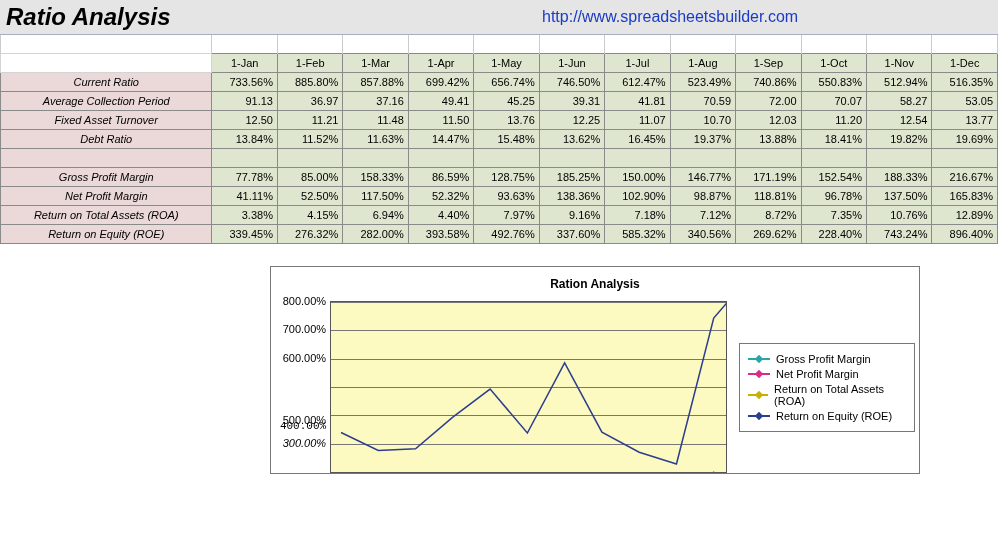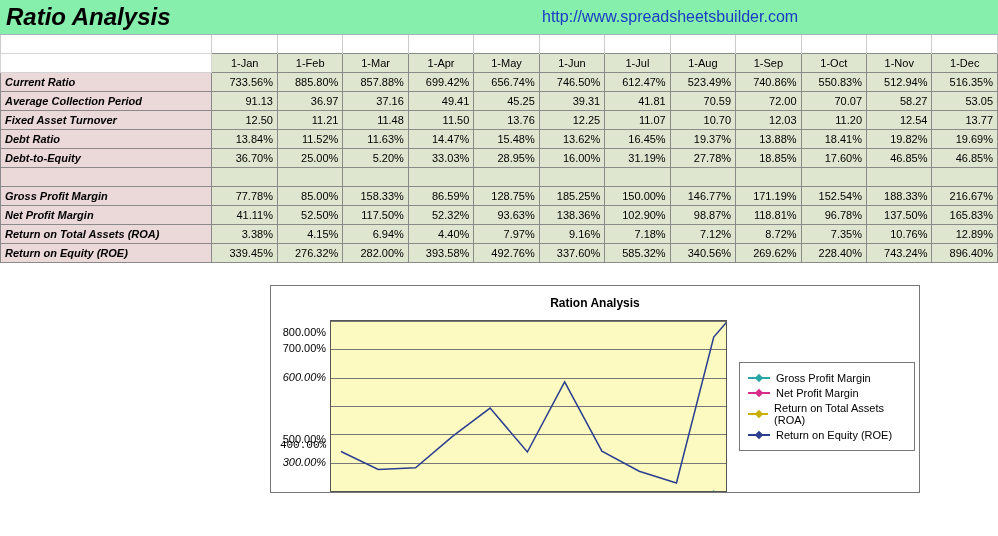--- a/index.html
+++ b/index.html
@@ -1,25 +1,25 @@
 <!DOCTYPE html>
 <html><head>
 <meta charset="utf-8">
 <style>
   html,body{margin:0;padding:0;font-family:Arial,Helvetica,sans-serif;font-size:11px;color:#000;background:#fff}
   .sheet{width:998px}
-  .title-row{display:flex;align-items:center;background:#86efac;border-bottom:1px solid #a6b0bf}
+  .title-row{display:flex;align-items:center;background:#e5e5e5;border-bottom:1px solid #a6b0bf}
   .title{font:italic bold 24px Arial;padding:3px 6px;flex:0 0 530px}
   .link{color:#1a3cc4;font-size:16px;cursor:pointer}
   table{border-collapse:collapse;width:100%}
   th,td{border:1px solid #8a8a8a;padding:1px 4px;height:16px;white-space:nowrap}
   .lbl-col{width:210px}
   .mon-col{width:65px}
   th.month{background:#dfe6cf;text-align:center;font-weight:normal}
-  td.lbl{background:#ebd8d8;font-style:italic;font-weight:bold;text-align:left}
+  td.lbl{background:#ebd8d8;font-style:italic;font-weight:normal;text-align:center}
   td.val{background:#dfe6cf;text-align:right}
   td.blank{background:#fff;border-left:1px solid #ccc;border-right:1px solid #ccc;border-top:none;border-bottom:none}
   tr.spacer td{height:16px}
   .grid-blank{border:1px solid #d4d4d4}
   
   .chart-wrap{margin:22px 0 0 270px;width:650px;border:1px solid #777;background:#fff;padding:6px 4px 0 4px;box-sizing:border-box}
   .chart-title{text-align:center;font-weight:bold;font-size:12px;padding:4px 0 10px}
   .chart-body{display:flex}
   .plot{position:relative;width:430px;height:170px;background:#fcfac0;border:1px solid #555;overflow:hidden}
   .ylabels{width:60px;position:relative;height:172px}
@@ -140,35 +140,20 @@
           <td class="val">14.47%</td>
           <td class="val">15.48%</td>
           <td class="val">13.62%</td>
           <td class="val">16.45%</td>
           <td class="val">19.37%</td>
           <td class="val">13.88%</td>
           <td class="val">18.41%</td>
           <td class="val">19.82%</td>
           <td class="val">19.69%</td>
         </tr>
-        <tr>
-          <td class="lbl">Debt-to-Equity</td>
-          <td class="val">36.70%</td>
-          <td class="val">25.00%</td>
-          <td class="val">5.20%</td>
-          <td class="val">33.03%</td>
-          <td class="val">28.95%</td>
-          <td class="val">16.00%</td>
-          <td class="val">31.19%</td>
-          <td class="val">27.78%</td>
-          <td class="val">18.85%</td>
-          <td class="val">17.60%</td>
-          <td class="val">46.85%</td>
-          <td class="val">46.85%</td>
-        </tr>
         <tr class="spacer">
           <td class="lbl"></td>
           <td class="val"></td>
           <td class="val"></td>
           <td class="val"></td>
           <td class="val"></td>
           <td class="val"></td>
           <td class="val"></td>
           <td class="val"></td>
           <td class="val"></td>
@@ -240,23 +225,23 @@
       </tbody>
 </table>
 
 <div class="chart-wrap">
   <div class="chart-title">Ration Analysis</div>
   <div class="chart-body">
     <div class="ylabels" id="ylabels">
           <div class="ylab" style="top: 142px; font-style: italic;">300.00%</div>
           <div class="ylab" style="top: 125px; font-family: Liberation Mono, monospace;">400.00%</div>
           <div class="ylab" style="top: 85px; margin-top: 34px;">500.00%</div>
-          <div class="ylab" style="top: 56.6667px; font-style: italic;">600.00%</div>
+          <div class="ylab" style="top: 56.6667px;">600.00%</div>
           <div class="ylab" style="top: 28.3333px;">700.00%</div>
-          <div class="ylab" style="top: 12px;">800.00%</div>
+          <div class="ylab" style="top: 0px;">800.00%</div>
         </div>
     <div class="plot" id="plot">
           <div class="grid-line" style="top: 141.667px;"></div>
           <div class="grid-line" style="top: 113.333px;"></div>
           <div class="grid-line" style="top: 85px;"></div>
           <div class="grid-line" style="top: 56.6667px;"></div>
           <div class="grid-line" style="top: 28.3333px;"></div>
           <div class="grid-line" style="top: 0px;"></div>
           <svg width="430" height="170" class="series">
             <polyline points="10,204.629 47.27272727272727,202.58333333333334 84.54545454545455,181.8065 121.81818181818181,202.13283333333334 159.0909090909091,190.1875 196.36363636363637,174.17916666666667 233.63636363636363,184.16666666666666 270.90909090909093,185.08183333333332 308.1818181818182,178.16283333333334 345.45454545454544,183.447 382.72727272727275,173.3065 420,165.27683333333334" fill="none" stroke="#2aa6a6" stroke-width="1.5"></polyline>

